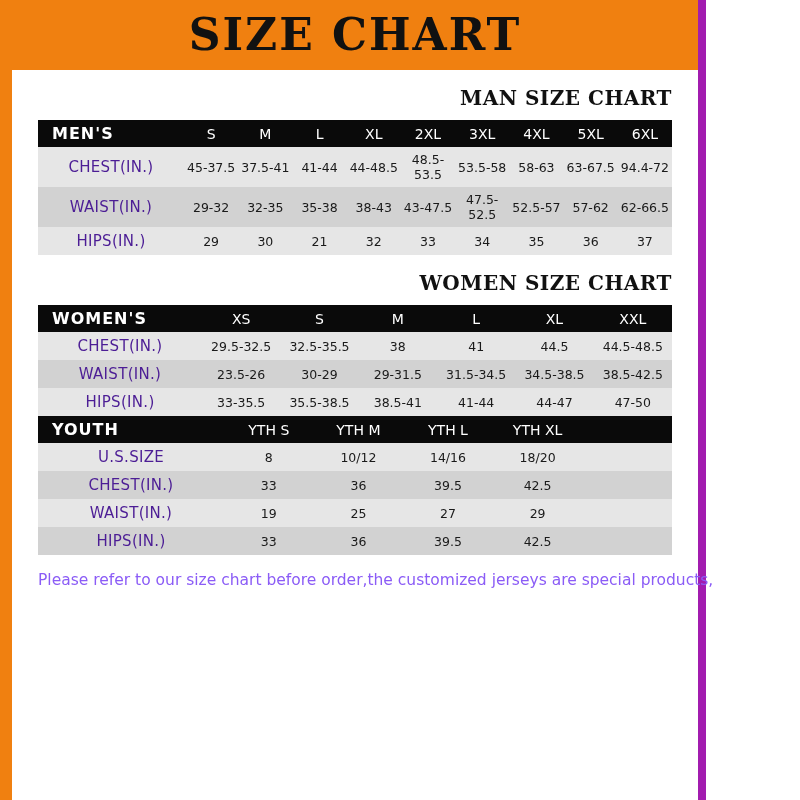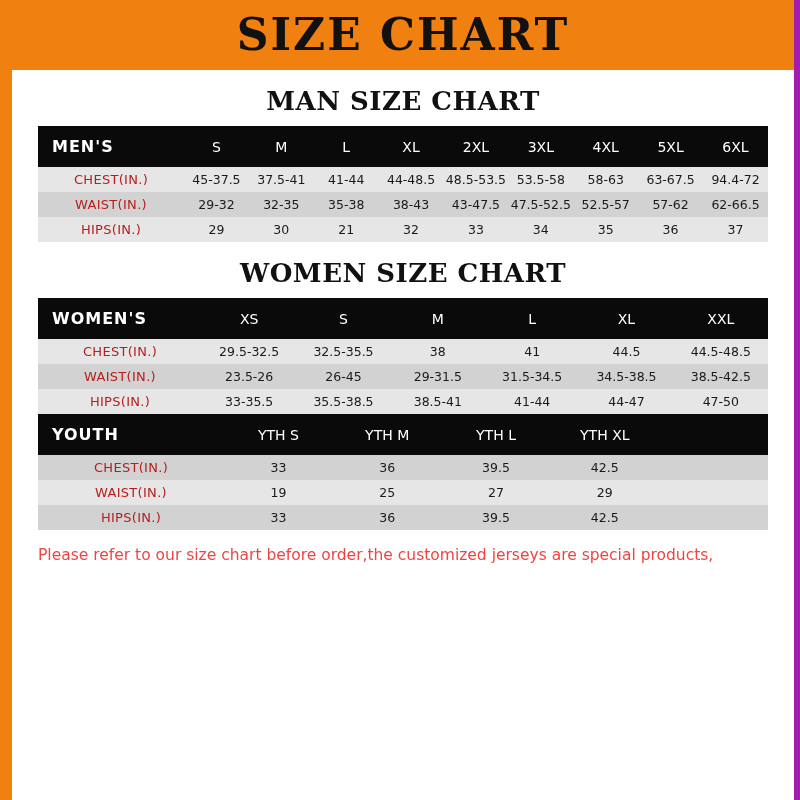--- a/index.html
+++ b/index.html
@@ -8,25 +8,25 @@
   }
   body {
     width: 800px;
     height: 800px;
     background: #ffffff;
     font-family: "DejaVu Sans", sans-serif;
     overflow: hidden;
   }
   .page {
     position: relative;
-    width: 800px;
+    width: 706px;
     height: 800px;
     box-sizing: border-box;
     border-left: 12px solid #f08010;
-    border-right: 6px solid #a21caf;
+    border-right: 8px solid #a21caf;
     background: #ffffff;
   }
   .banner {
     height: 70px;
     background: #f08010;
     display: flex;
     align-items: center;
     justify-content: center;
   }
   .banner-title {
@@ -34,67 +34,67 @@
     font-weight: bold;
     font-size: 44px;
     letter-spacing: 2px;
     color: #111111;
     line-height: 1;
   }
   .section {
     padding: 0 26px;
   }
   .section-title {
-    text-align: center;
+    text-align: right;
     font-family: "DejaVu Serif", serif;
     font-weight: bold;
-    font-size: 26px;
+    font-size: 20px;
     color: #111111;
     margin: 16px 0 10px 0;
     letter-spacing: 0.5px;
   }
   table.chart {
     width: 100%;
     border-collapse: collapse;
     table-layout: fixed;
   }
   table.chart td, table.chart th {
     text-align: center;
     font-size: 12.5px;
     color: #1a1a1a;
     padding: 5px 0;
     font-weight: normal;
   }
   table.chart thead th {
     background: #0a0a0a;
     color: #ffffff;
     font-size: 14px;
-    padding: 11px 0;
+    padding: 4px 0;
   }
   table.chart thead th.rowhead {
     text-align: left;
     padding-left: 14px;
     font-weight: bold;
     font-size: 16px;
     letter-spacing: 1px;
   }
   table.chart tbody tr.odd  td { background: #e6e6e6; }
   table.chart tbody tr.even td { background: #d2d2d2; }
   table.chart tbody td.rowlabel {
-    font-size: 13px;
+    font-size: 15px;
     letter-spacing: 0.3px;
-    color: #b91c1c;
+    color: #4c1d95;
     text-align: center;
   }
   .men-col-label { width: 132px; }
   .women-col-label { width: 150px; }
   .youth-col-label { width: 172px; }
   .footer-note {
     margin: 14px 26px 0 26px;
-    color: #ef4444;
+    color: #8b5cf6;
     font-size: 15.5px;
     line-height: 1.5;
     text-align: left;
   }
   .footer-note div { white-space: nowrap; }
 </style>
 </head>
 <body>
 
 <div class="page">
@@ -181,21 +181,21 @@
           <td>29.5-32.5</td>
           <td>32.5-35.5</td>
           <td>38</td>
           <td>41</td>
           <td>44.5</td>
           <td>44.5-48.5</td>
         </tr>
         <tr class="even">
           <td class="rowlabel">WAIST(IN.)</td>
           <td>23.5-26</td>
-          <td>26-45</td>
+          <td>30-29</td>
           <td>29-31.5</td>
           <td>31.5-34.5</td>
           <td>34.5-38.5</td>
           <td>38.5-42.5</td>
         </tr>
         <tr class="odd">
           <td class="rowlabel">HIPS(IN.)</td>
           <td>33-35.5</td>
           <td>35.5-38.5</td>
           <td>38.5-41</td>
@@ -213,20 +213,28 @@
         <tr>
           <th class="rowhead youth-col-label">YOUTH</th>
           <th>YTH S</th>
           <th>YTH M</th>
           <th>YTH L</th>
           <th>YTH XL</th>
           <th></th>
         </tr>
       </thead>
       <tbody>
+        <tr class="odd">
+          <td class="rowlabel">U.S.SIZE</td>
+          <td>8</td>
+          <td>10/12</td>
+          <td>14/16</td>
+          <td>18/20</td>
+          <td></td>
+        </tr>
         <tr class="even">
           <td class="rowlabel">CHEST(IN.)</td>
           <td>33</td>
           <td>36</td>
           <td>39.5</td>
           <td>42.5</td>
           <td></td>
         </tr>
         <tr class="odd">
           <td class="rowlabel">WAIST(IN.)</td>

